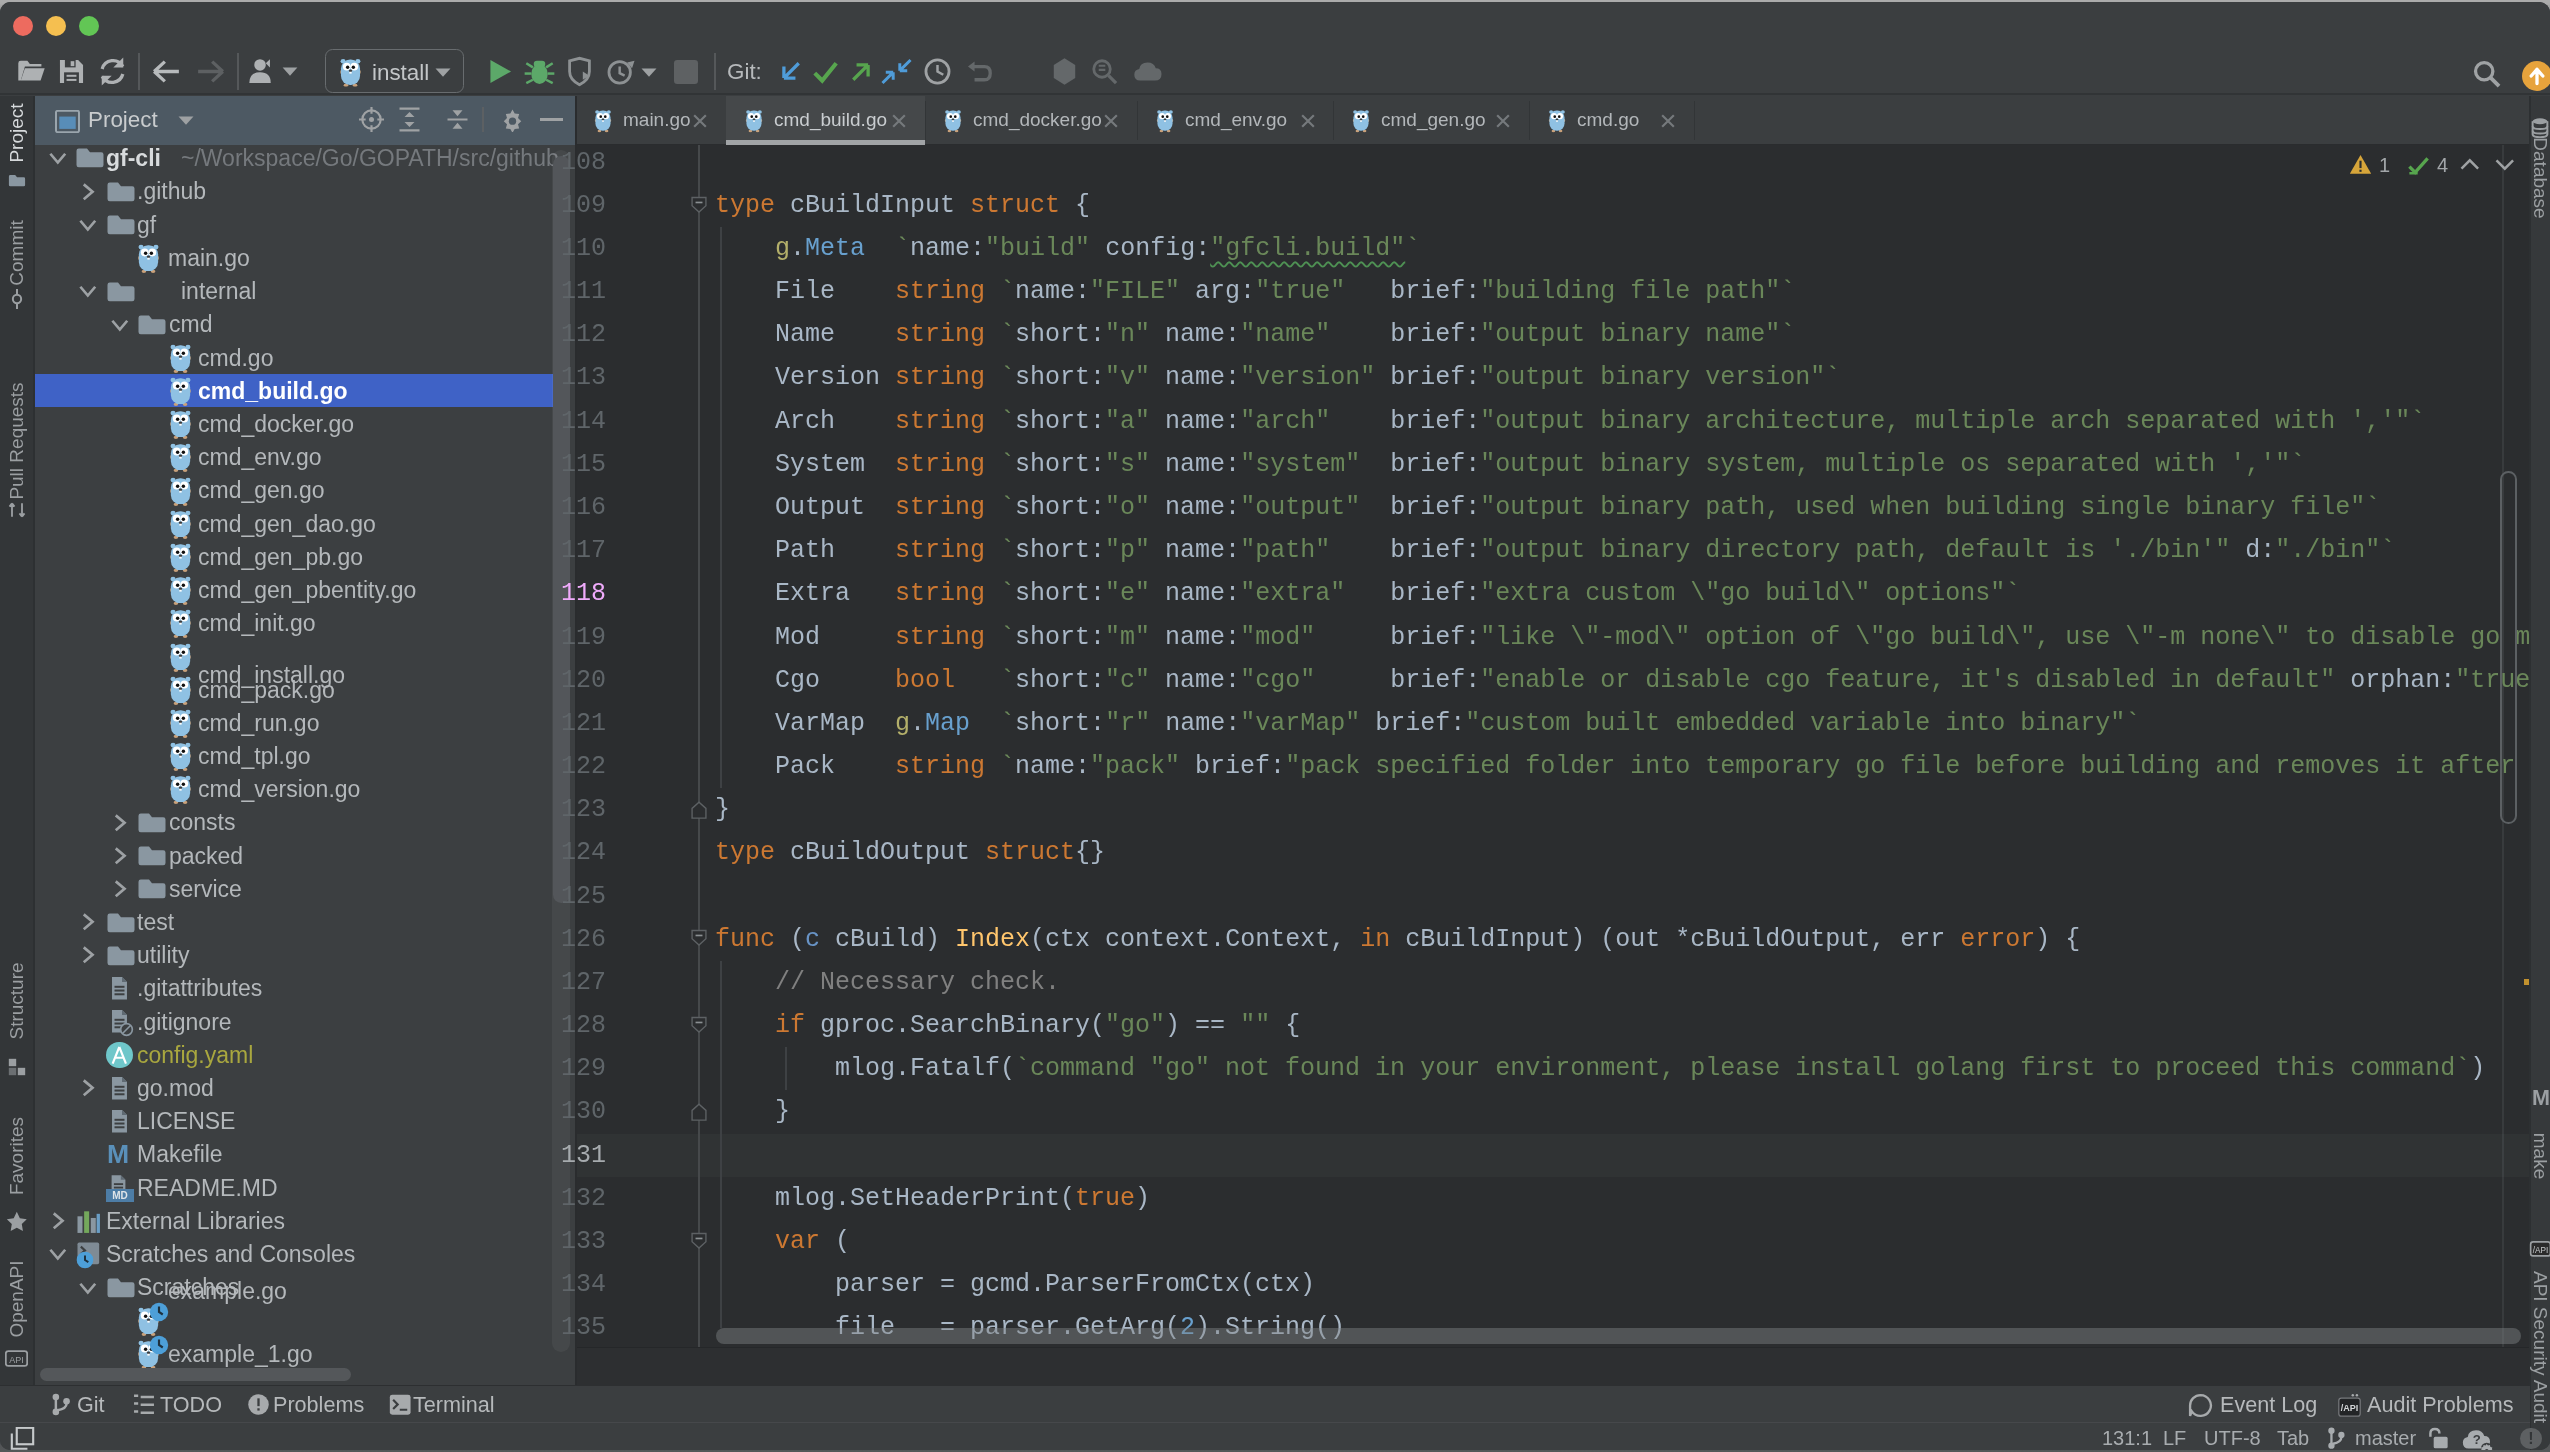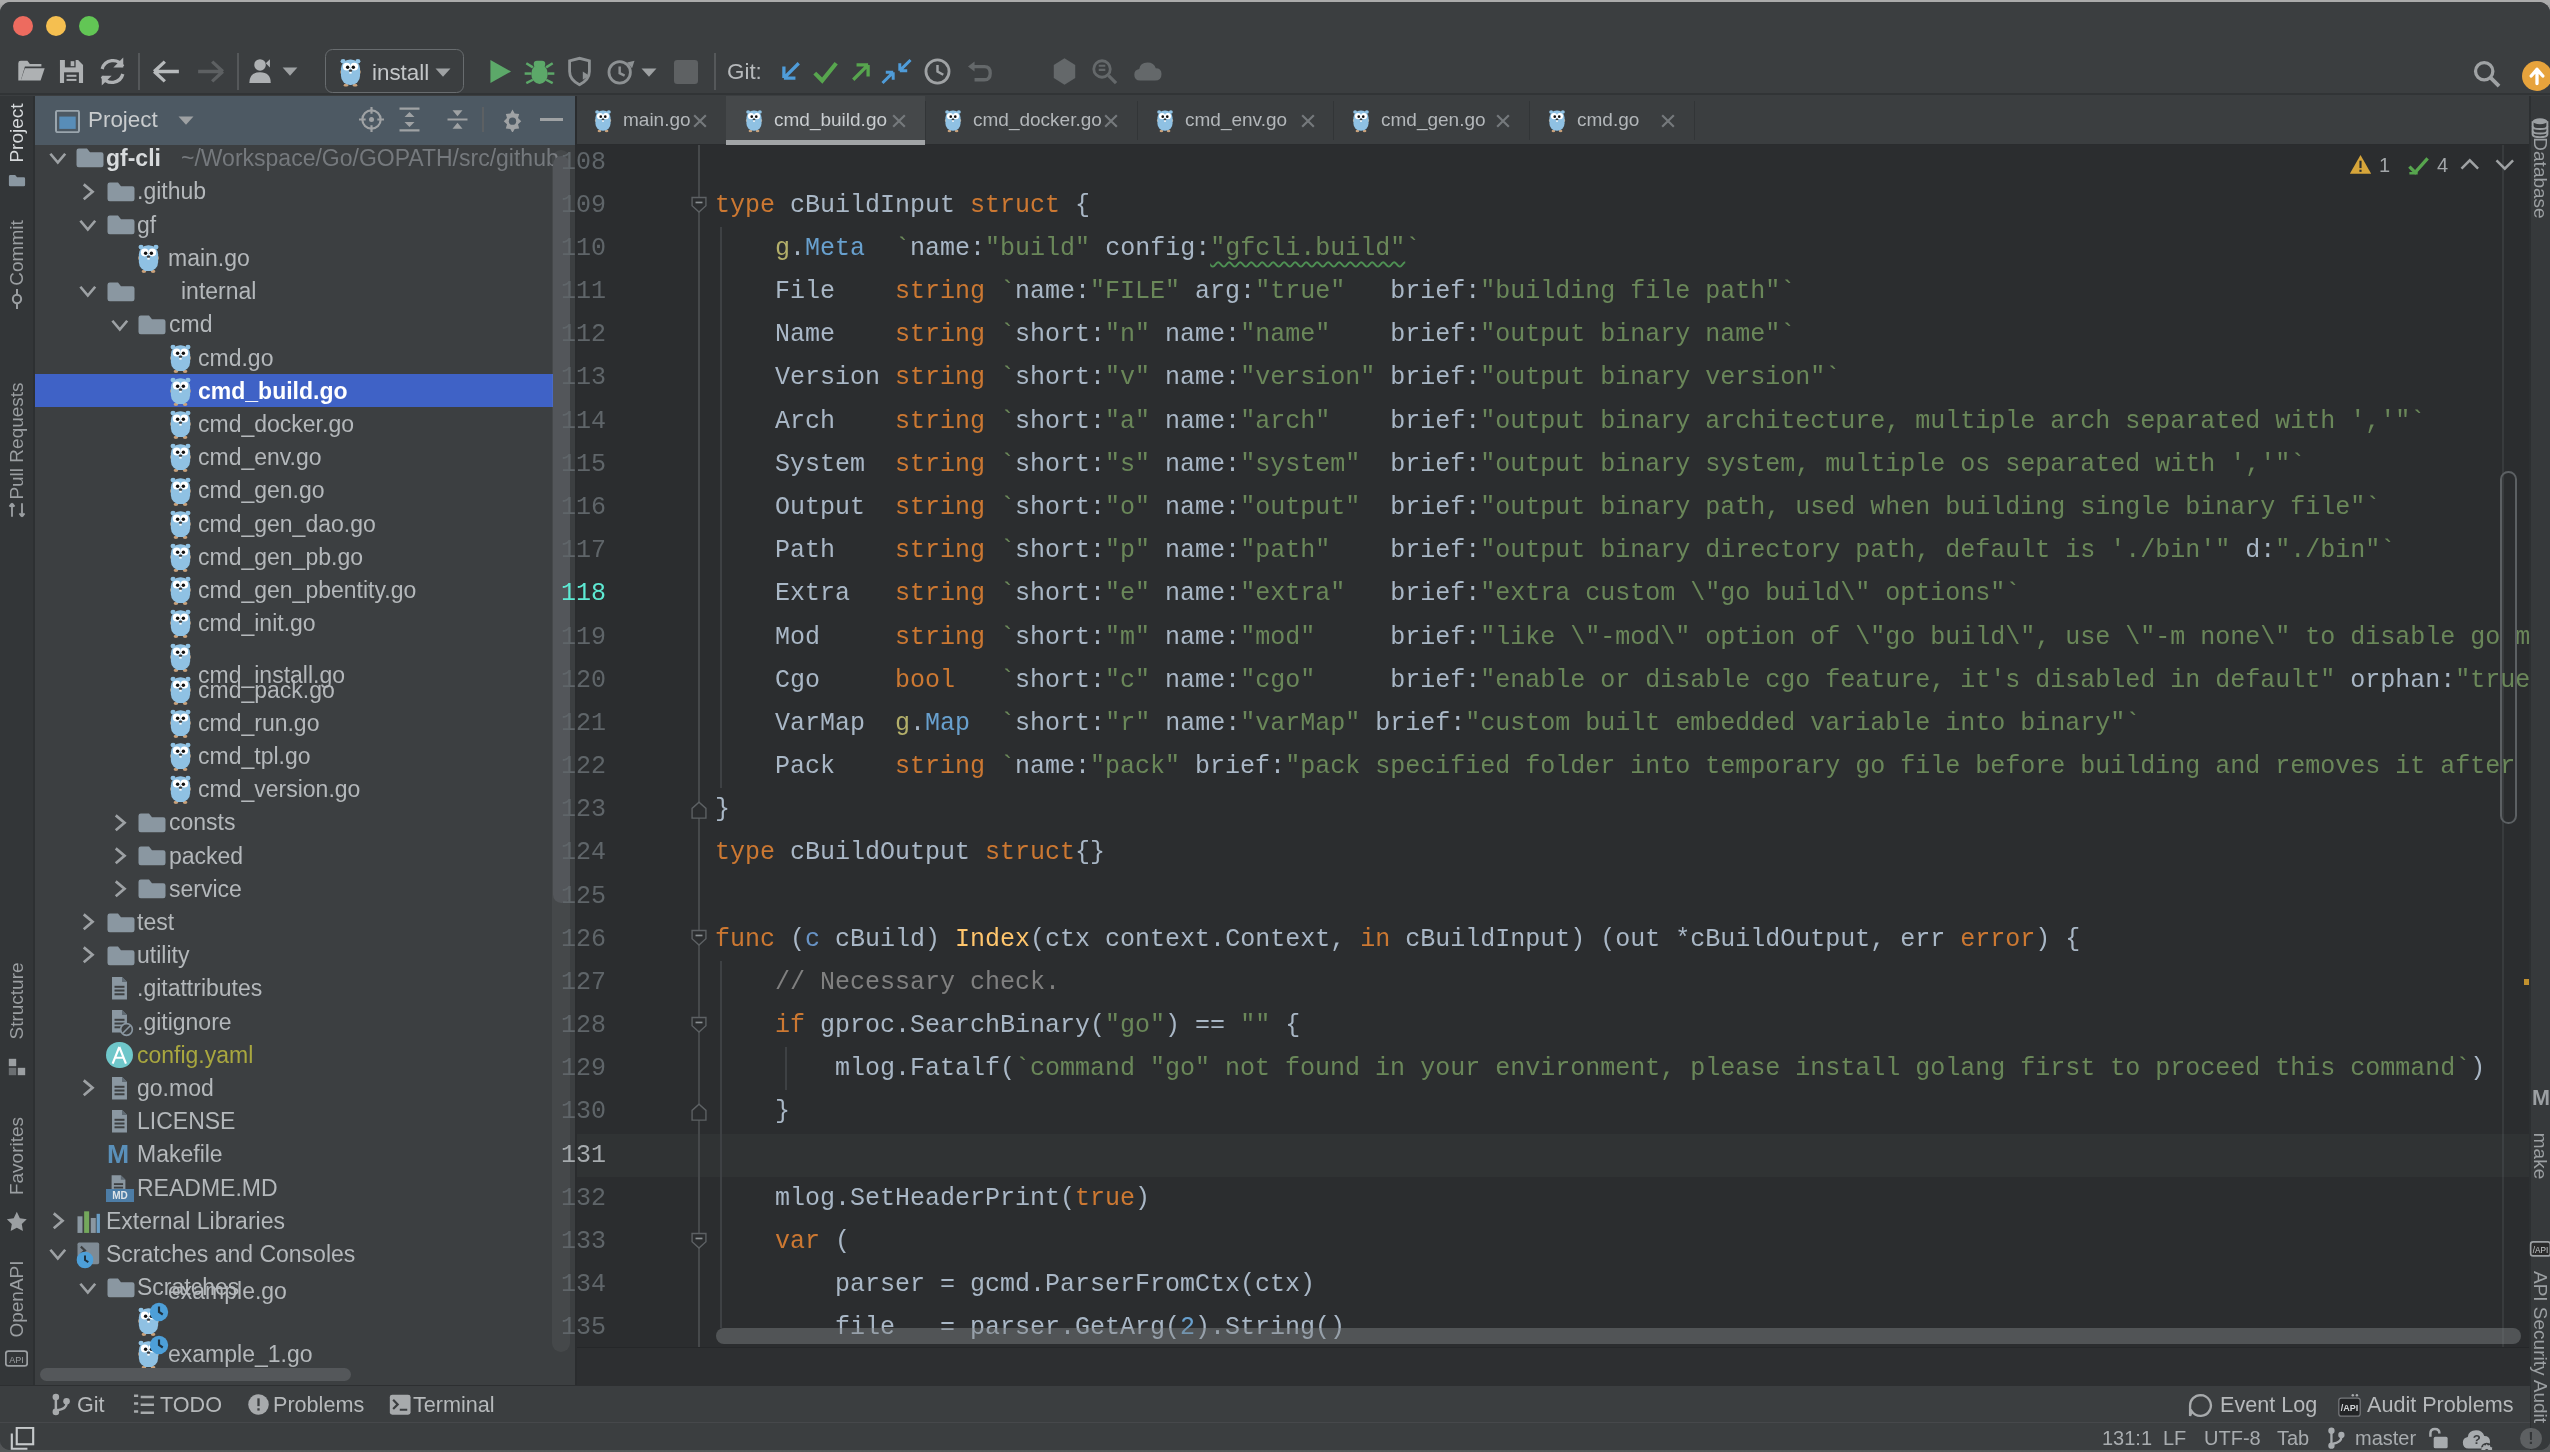--- a/index.html
+++ b/index.html
@@ -517,21 +517,21 @@
       <div class="num" style="left:542px;top:354px;color:#5f6569">113</div>
       <div class="cl" style="top:354px">    Version <span class="k">string</span> <span class="s">`</span>short:<span class="s">"v"</span> name:<span class="s">"version"</span> brief:<span class="s">"output binary version"</span><span class="s">`</span></div>
       <div class="num" style="left:542px;top:398px;color:#5f6569">114</div>
       <div class="cl" style="top:398px">    Arch    <span class="k">string</span> <span class="s">`</span>short:<span class="s">"a"</span> name:<span class="s">"arch"</span>    brief:<span class="s">"output binary architecture, multiple arch separated with ','"</span><span class="s">`</span></div>
       <div class="num" style="left:542px;top:441px;color:#5f6569">115</div>
       <div class="cl" style="top:441px">    System  <span class="k">string</span> <span class="s">`</span>short:<span class="s">"s"</span> name:<span class="s">"system"</span>  brief:<span class="s">"output binary system, multiple os separated with ','"</span><span class="s">`</span></div>
       <div class="num" style="left:542px;top:484px;color:#5f6569">116</div>
       <div class="cl" style="top:484px">    Output  <span class="k">string</span> <span class="s">`</span>short:<span class="s">"o"</span> name:<span class="s">"output"</span>  brief:<span class="s">"output binary path, used when building single binary file"</span><span class="s">`</span></div>
       <div class="num" style="left:542px;top:527px;color:#5f6569">117</div>
       <div class="cl" style="top:527px">    Path    <span class="k">string</span> <span class="s">`</span>short:<span class="s">"p"</span> name:<span class="s">"path"</span>    brief:<span class="s">"output binary directory path, default is './bin'"</span> d:<span class="s">"./bin"</span><span class="s">`</span></div>
-      <div class="num" style="left:542px;top:570px;color:#5eead4">118</div>
+      <div class="num" style="left:542px;top:570px;color:#f0abfc">118</div>
       <div class="cl" style="top:570px">    Extra   <span class="k">string</span> <span class="s">`</span>short:<span class="s">"e"</span> name:<span class="s">"extra"</span>   brief:<span class="s">"extra custom \"go build\" options"</span><span class="s">`</span></div>
       <div class="num" style="left:542px;top:614px;color:#5f6569">119</div>
       <div class="cl" style="top:614px">    Mod     <span class="k">string</span> <span class="s">`</span>short:<span class="s">"m"</span> name:<span class="s">"mod"</span>     brief:<span class="s">"like \"-mod\" option of \"go build\", use \"-m none\" to disable go module"</span></div>
       <div class="num" style="left:542px;top:657px;color:#5f6569">120</div>
       <div class="cl" style="top:657px">    Cgo     <span class="k">bool</span>   <span class="s">`</span>short:<span class="s">"c"</span> name:<span class="s">"cgo"</span>     brief:<span class="s">"enable or disable cgo feature, it's disabled in default"</span> orphan:<span class="s">"true"</span><span class="s">`</span></div>
       <div class="num" style="left:542px;top:700px;color:#5f6569">121</div>
       <div class="cl" style="top:700px">    VarMap  <span class="pk">g</span>.<span class="tb">Map</span>  <span class="s">`</span>short:<span class="s">"r"</span> name:<span class="s">"varMap"</span> brief:<span class="s">"custom built embedded variable into binary"</span><span class="s">`</span></div>
       <div class="num" style="left:542px;top:743px;color:#5f6569">122</div>
       <div class="cl" style="top:743px">    Pack    <span class="k">string</span> <span class="s">`</span>name:<span class="s">"pack"</span> brief:<span class="s">"pack specified folder into temporary go file before building and removes it after built"</span></div>
       <div class="num" style="left:542px;top:786px;color:#5f6569">123</div>

